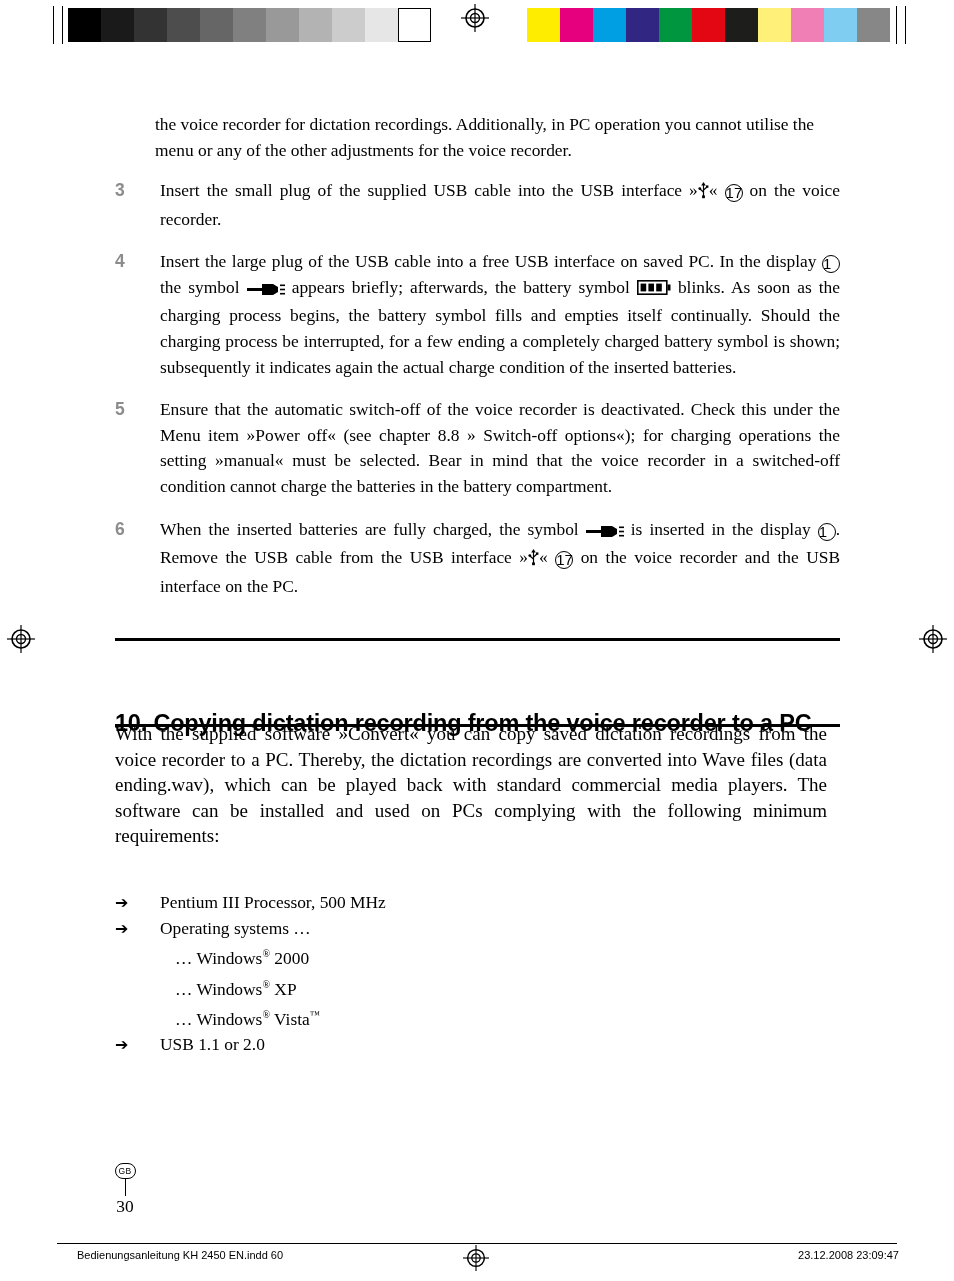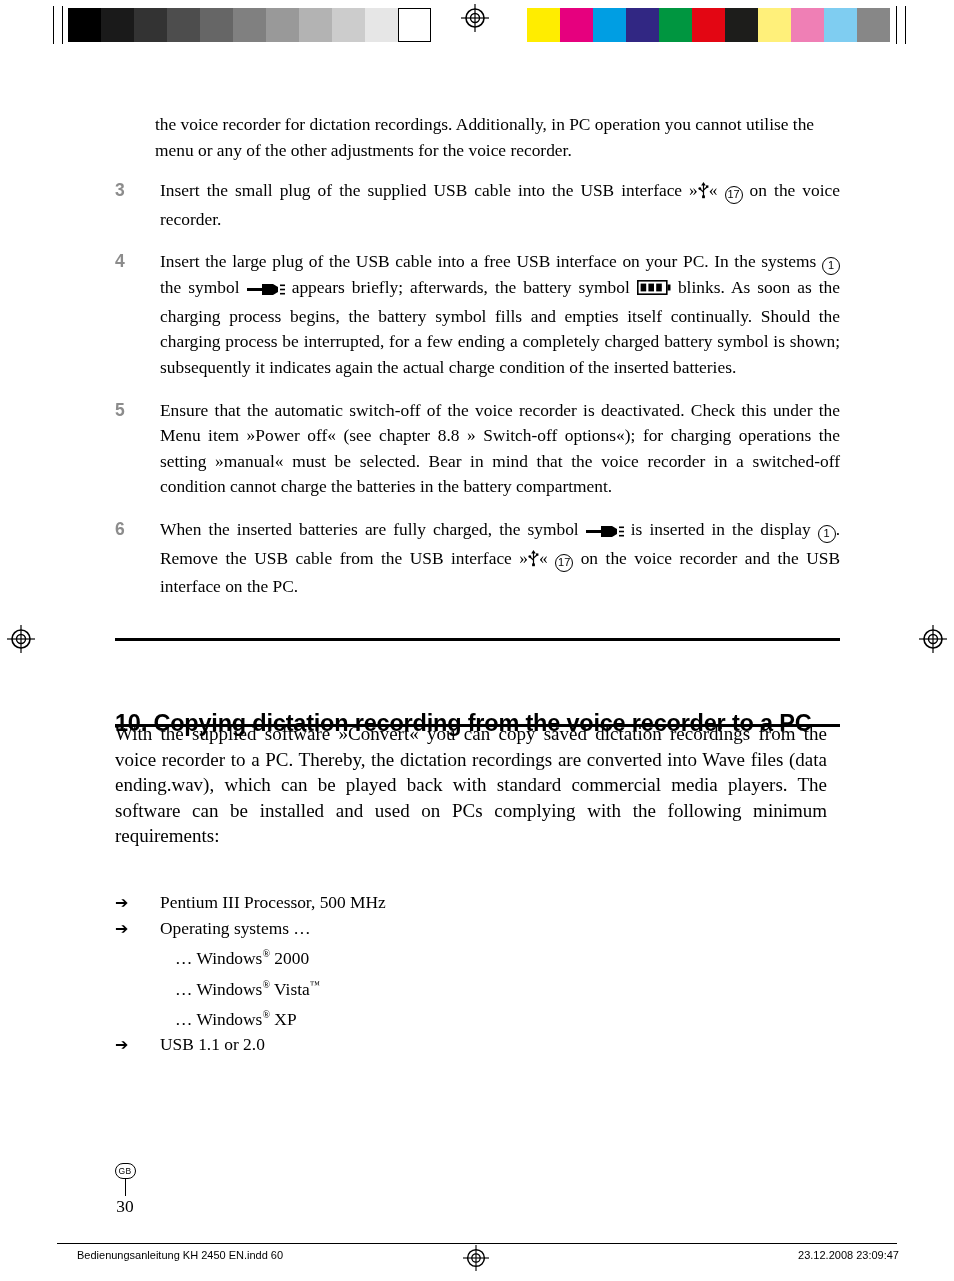--- a/index.html
+++ b/index.html
@@ -187,23 +187,22 @@
   .footer-right { right: 55px; }
 
   
   .circ-num {
     display: inline-block;
     width: 16px;
     height: 16px;
     border: 1.2px solid #000;
     border-radius: 50%;
     font-family: "Liberation Sans", sans-serif;
-    font-size: 11px;
+    font-size: 15px;
     line-height: 15px;
-    text-align: center;
     vertical-align: -2px;
   }
   .ico {
     display: inline-block;
     vertical-align: -3px;
   }
 </style>
 </head>
 <body>
 
@@ -287,21 +286,21 @@
               <line x1="5.5" y1="8" x2="9" y2="5" stroke="#000" stroke-width="1.2"></line>
               <rect x="8" y="3.4" width="2.4" height="2.4" fill="#000"></rect>
               <line x1="5.5" y1="10" x2="2" y2="7" stroke="#000" stroke-width="1.2"></line>
               <circle cx="1.8" cy="6.6" r="1.4" fill="#000"></circle>
               <rect x="4.1" y="13.4" width="2.8" height="2.8" fill="#000"></rect>
             </svg></span><span>« </span><span class="circ-num">17</span><span> on the voice recorder.</span></div>
     </div>
 
     <div class="step">
       <div class="step-num">4</div>
-      <div class="step-text"><span>Insert the large plug of the USB cable into a free USB interface on your PC. In the systems </span><span class="circ-num">1</span><span> the symbol </span><span class="ico"><svg width="38" height="13" viewBox="0 0 38 13">
+      <div class="step-text"><span>Insert the large plug of the USB cable into a free USB interface on saved PC. In the display </span><span class="circ-num">1</span><span> the symbol </span><span class="ico"><svg width="38" height="13" viewBox="0 0 38 13">
               <rect x="0" y="5" width="15" height="3" fill="#000"></rect>
               <polygon points="15,1 26,1 26,12 15,12" fill="#000"></polygon>
               <polygon points="26,1 31,4 31,9 26,12" fill="#000"></polygon>
               <rect x="33" y="1.5" width="5" height="1.6" fill="#000"></rect>
               <rect x="33" y="5.7" width="5" height="1.6" fill="#000"></rect>
               <rect x="33" y="9.9" width="5" height="1.6" fill="#000"></rect>
             </svg></span><span> appears briefly; afterwards, the battery symbol </span><span class="ico" style="vertical-align:-2px;"><svg width="34" height="15" viewBox="0 0 34 15">
               <rect x="0.8" y="0.8" width="29" height="13.4" fill="none" stroke="#000" stroke-width="1.6"></rect>
               <rect x="30.5" y="4.5" width="3" height="6" fill="#000"></rect>
               <rect x="3.6" y="3.6" width="5.6" height="7.8" fill="#000"></rect>
@@ -345,22 +344,22 @@
   <div class="bullets">
     <div class="bullet-row">
       <div class="bullet-arrow">➔</div>
       <div class="bullet-text">Pentium III Processor, 500 MHz</div>
     </div>
     <div class="bullet-row">
       <div class="bullet-arrow">➔</div>
       <div class="bullet-text">Operating systems …</div>
     </div>
     <div class="sub-item"><span>… Windows</span><span class="sup">®</span><span> 2000</span></div>
+    <div class="sub-item"><span>… Windows</span><span class="sup">®</span><span> XP</span></div>
     <div class="sub-item"><span>… Windows</span><span class="sup">®</span><span> Vista</span><span class="sup">™</span></div>
-    <div class="sub-item"><span>… Windows</span><span class="sup">®</span><span> XP</span></div>
     <div class="bullet-row">
       <div class="bullet-arrow">➔</div>
       <div class="bullet-text">USB 1.1 or 2.0</div>
     </div>
   </div>
 
   <div class="folio">
     <span class="gb-badge">GB</span>
     <span class="folio-sep"></span>
     <span>30</span>

